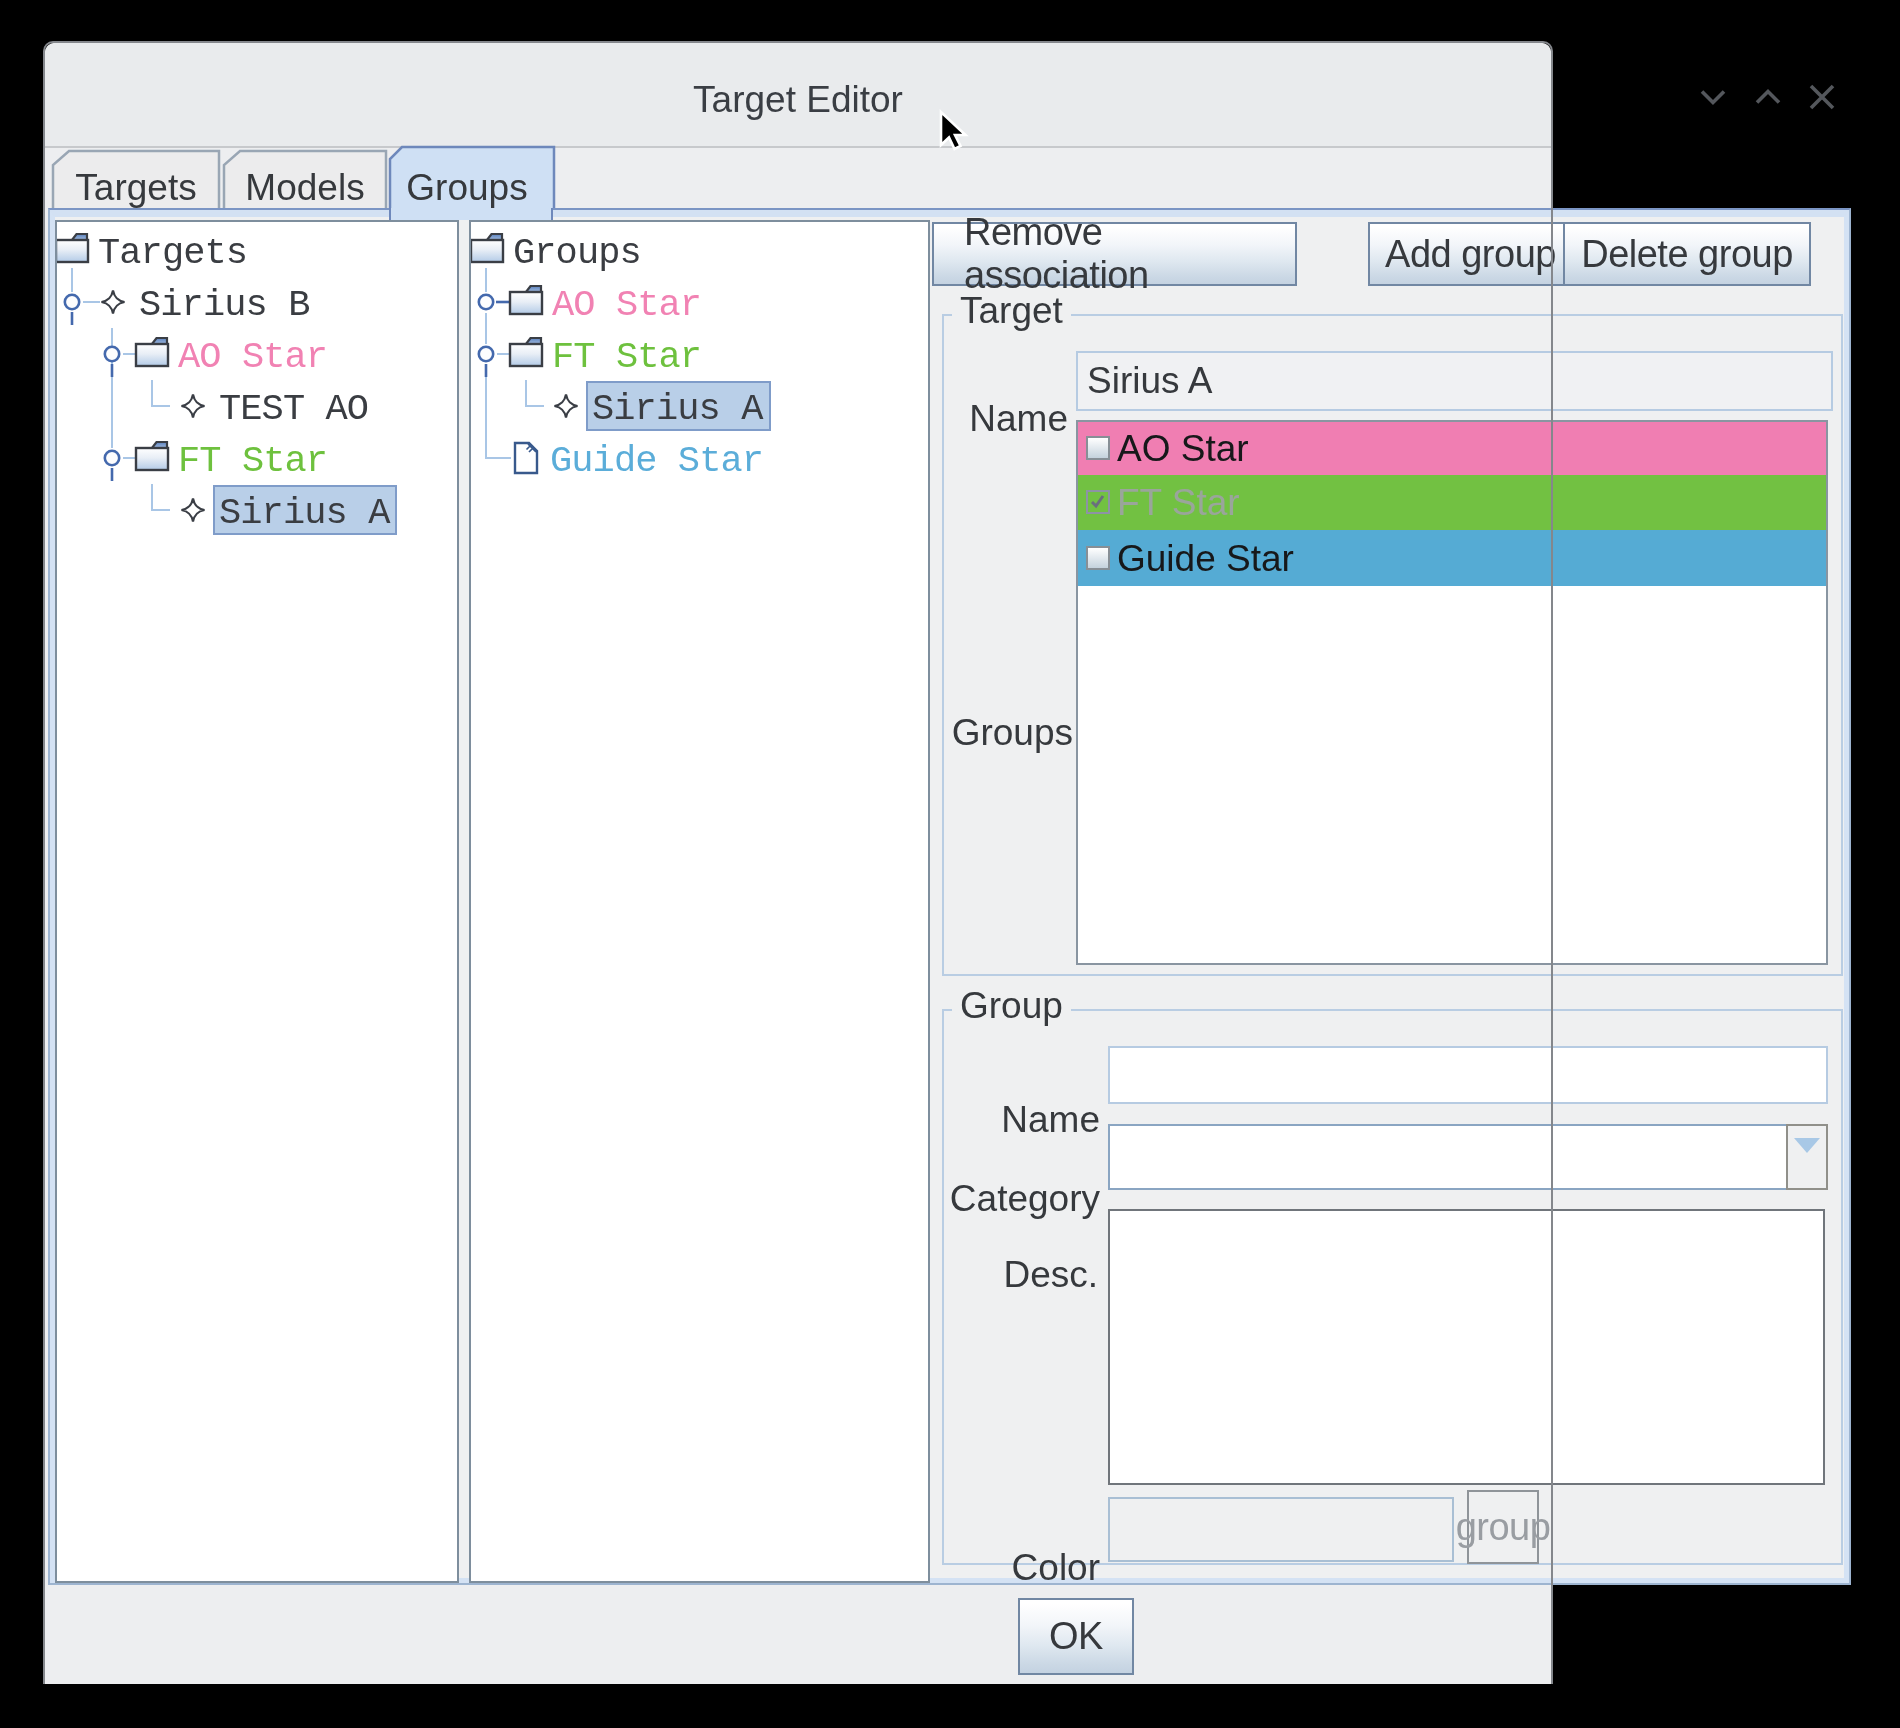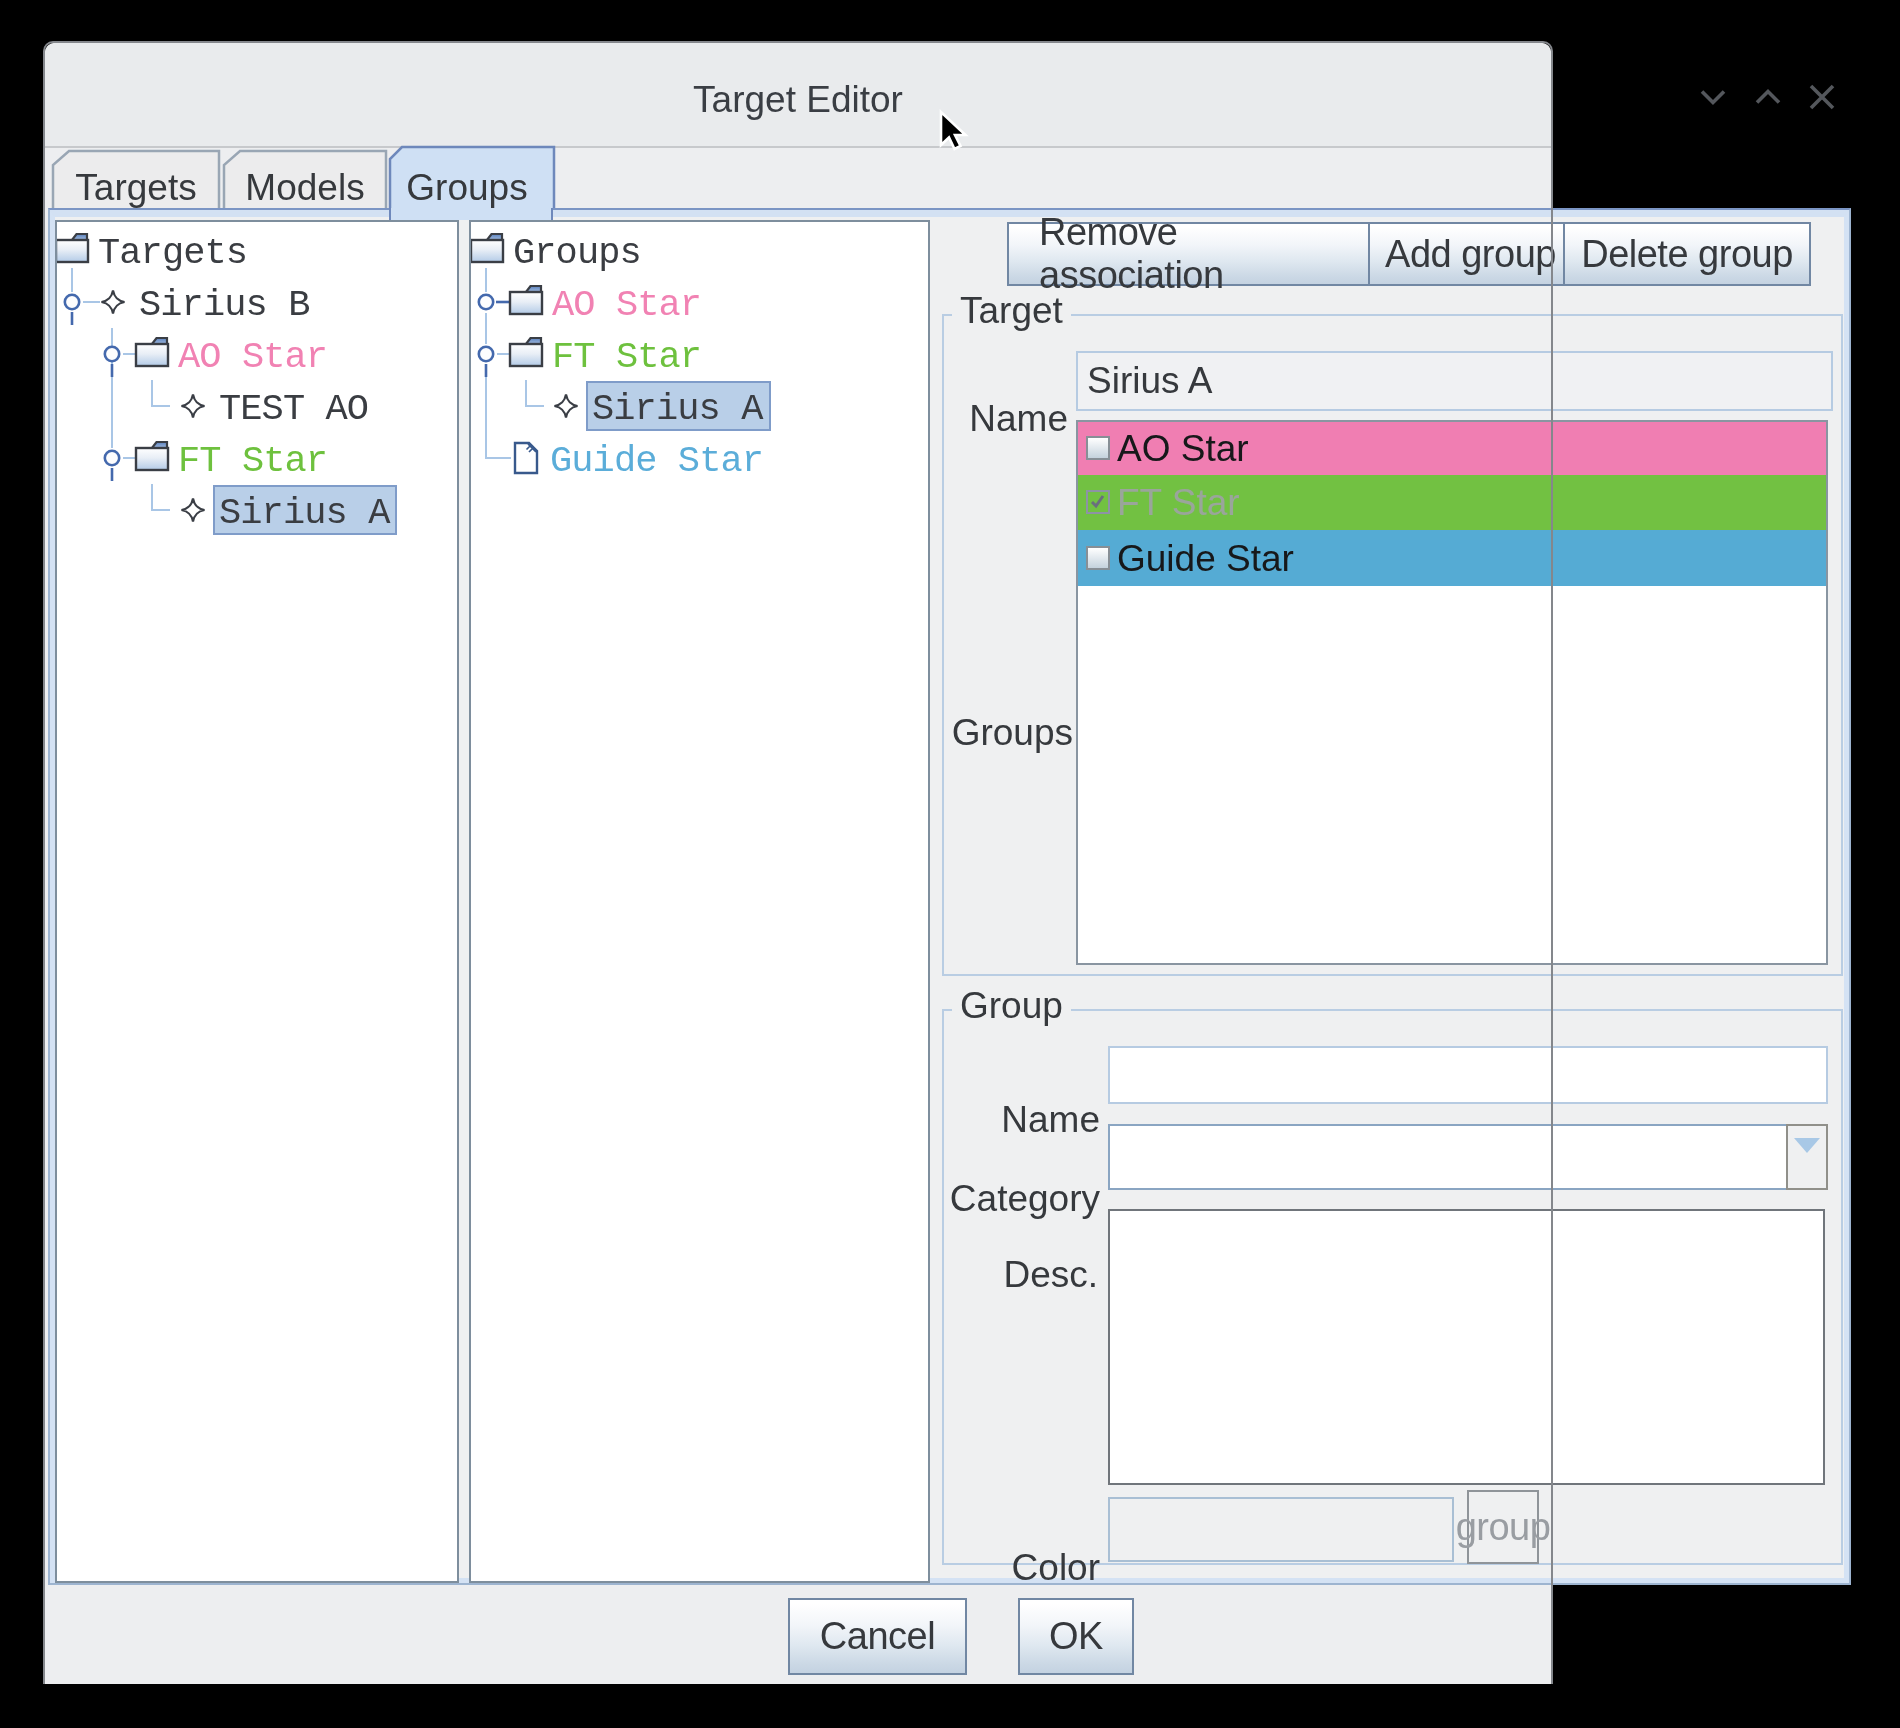--- a/index.html
+++ b/index.html
@@ -124,21 +124,21 @@
     <g font-family="Liberation Mono, monospace" font-size="37" letter-spacing="-0.9" fill="#3a3d42">
       <text x="42" y="41">Groups</text>
       <text x="81" y="93" fill="#f182b3">AO Star</text>
       <text x="81" y="145" fill="#6ec13e">FT Star</text>
       <text x="121" y="197">Sirius A</text>
       <text x="79" y="249" fill="#5badd9">Guide Star</text>
     </g>
   </svg>
   </div>
 
-  <div class="btn" style="left:962px;top:179px;width:365px;height:64px;padding-left:30px;">Remove association</div>
+  <div class="btn" style="left:887px;top:179px;width:365px;height:64px;padding-left:30px;">Remove association</div>
   <div class="btn" style="left:1323px;top:179px;width:205px;height:64px;">Add group</div>
   <div class="btn" style="left:1518px;top:179px;width:248px;height:64px;">Delete group</div>
 
   <div class="gbox" style="left:897px;top:271px;width:901px;height:662px;">
     <div class="gtitle">Target</div>
   </div>
   <div class="lbl" style="left:860px;top:318px;width:163px;">Name</div>
   <div class="fld" style="left:1031px;top:308px;width:757px;height:60px;background:#f0f1f3;border:2px solid #b6cbe2;font-size:37px;color:#36393d;line-height:56px;padding-left:9px;">Sirius A</div>
   <div class="lbl" style="left:860px;top:632px;width:168px;">Groups</div>
   <div class="fld" style="left:1031px;top:377px;width:752px;height:545px;background:#fff;border:2px solid #8995a1;">
@@ -165,19 +165,18 @@
     <div style="position:absolute;right:-2px;top:-2px;bottom:-2px;width:42px;border:2px solid #90908a;background:#eff0f1;box-sizing:border-box;">
       <div style="position:absolute;left:6px;top:12px;width:0;height:0;border-left:13px solid transparent;border-right:13px solid transparent;border-top:15px solid #a8c8e6;"></div>
     </div>
   </div>
   <div class="lbl" style="left:880px;top:1174px;width:173px;">Desc.</div>
   <div class="fld" style="left:1063px;top:1166px;width:717px;height:276px;background:#fff;border:2px solid #70757b;"></div>
   <div class="lbl" style="left:880px;top:1467px;width:175px;">Color</div>
   <div class="fld" style="left:1063px;top:1454px;width:346px;height:65px;background:#eff0f1;border:2px solid #a9bfd4;"></div>
   <div class="btn" style="left:1422px;top:1447px;width:72px;height:74px;background:#eff0f1;border:2px solid #8f9499;color:#999da2;">group</div>
 
-  <div class="btn" style="left:743px;top:1555px;width:179px;height:77px;">Cancel</div>
   <div class="btn" style="left:949px;top:1555px;width:116px;height:77px;margin-left:24px;">OK</div>
 </div>
 
 <svg style="position:absolute;left:938px;top:109px;z-index:50" width="40" height="50" viewBox="0 0 40 50">
   <path d="M3 3 L3 36 L11 28.5 L16.5 40 L22.5 37 L17 26 L27.5 26 Z" fill="#000" stroke="#fff" stroke-width="2.6" stroke-linejoin="miter"></path>
 </svg>
 
 </body></html>

